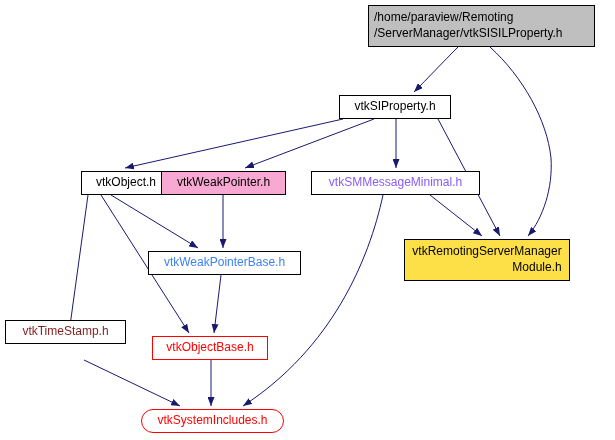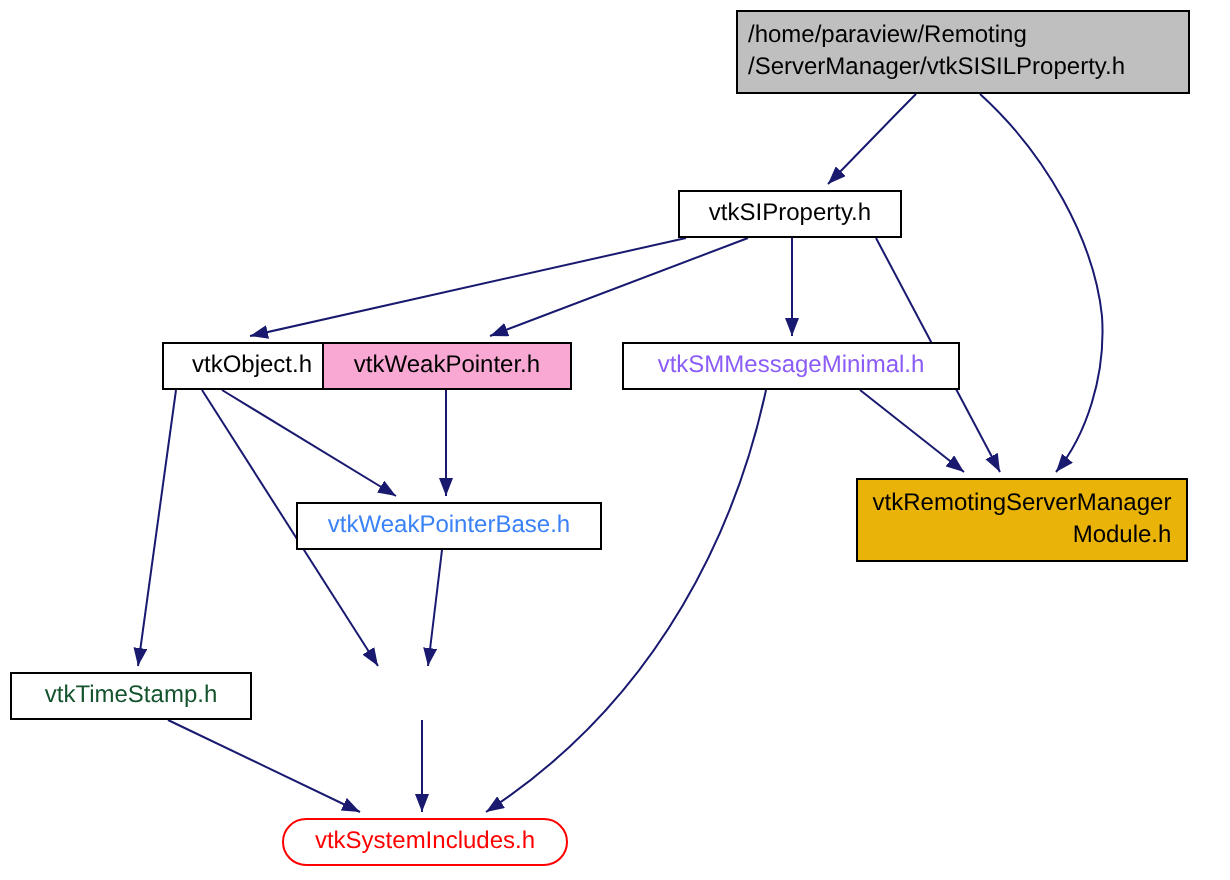--- a/index.html
+++ b/index.html
@@ -58,18 +58,19 @@
       <path d="M84,360 L180,406" fill="none" stroke="#191970" stroke-width="1" marker-end="url(#arrowhead)"></path>
       <path d="M211,360 L211,406" fill="none" stroke="#191970" stroke-width="1" marker-end="url(#arrowhead)"></path>
     </svg>
 
   <div class="node" style="left: 368px; top: 5px; width: 227px; height: 42px; background: rgb(191, 191, 191); border-color: rgb(0, 0, 0); color: rgb(0, 0, 0); justify-content: flex-start; text-align: left;">/home/paraview/Remoting
 /ServerManager/vtkSISILProperty.h</div>
   <div class="node" style="left: 339px; top: 95px; width: 112px; height: 24px; background: rgb(255, 255, 255); border-color: rgb(0, 0, 0); color: rgb(0, 0, 0);">vtkSIProperty.h</div>
   <div class="node" style="left: 58px; top: 171px; width: 90px; height: 24px; background: rgb(255, 255, 255); border-color: rgb(0, 0, 0); color: rgb(0, 0, 0); margin-left: 23px;">vtkObject.h</div>
   <div class="node" style="left: 161px; top: 171px; width: 125px; height: 24px; background: #f9a8d4; border-color: rgb(0, 0, 0); color: rgb(0, 0, 0);">vtkWeakPointer.h</div>
   <div class="node" style="left: 311px; top: 171px; width: 169px; height: 24px; background: rgb(255, 255, 255); border-color: rgb(0, 0, 0); color: #8b5cf6;">vtkSMMessageMinimal.h</div>
-  <div class="node" style="left: 428px; top: 239px; width: 166px; height: 42px; background: #eab308; border-color: rgb(0, 0, 0); color: rgb(0, 0, 0);">vtkRemotingServerManager
+  <div class="node" style="left: 404px; top: 239px; width: 166px; height: 42px; background: #fde047; border-color: rgb(0, 0, 0); color: rgb(0, 0, 0);">vtkRemotingServerManager
 Module.h</div>
   <div class="node" style="left: 148px; top: 251px; width: 153px; height: 24px; background: rgb(255, 255, 255); border-color: rgb(0, 0, 0); color: #3b82f6;">vtkWeakPointerBase.h</div>
-  <div class="node" style="left: 5px; top: 336px; width: 121px; height: 24px; background: rgb(255, 255, 255); border-color: rgb(0, 0, 0); color: #14532d;">vtkTimeStamp.h</div>
+  <div class="node" style="left: 5px; top: 320px; width: 121px; height: 24px; background: rgb(255, 255, 255); border-color: rgb(0, 0, 0); color: #7f1d1d;">vtkTimeStamp.h</div>
+  <div class="node" style="left: 152px; top: 336px; width: 116px; height: 24px; background: rgb(255, 255, 255); border-color: rgb(255, 0, 0); color: rgb(255, 0, 0);">vtkObjectBase.h</div>
   <div class="node" style="left: 141px; top: 409px; width: 143px; height: 24px; background: rgb(255, 255, 255); border-color: rgb(255, 0, 0); color: rgb(255, 0, 0); border-radius: 12px;">vtkSystemIncludes.h</div>
 </div>
 
 </body></html>

